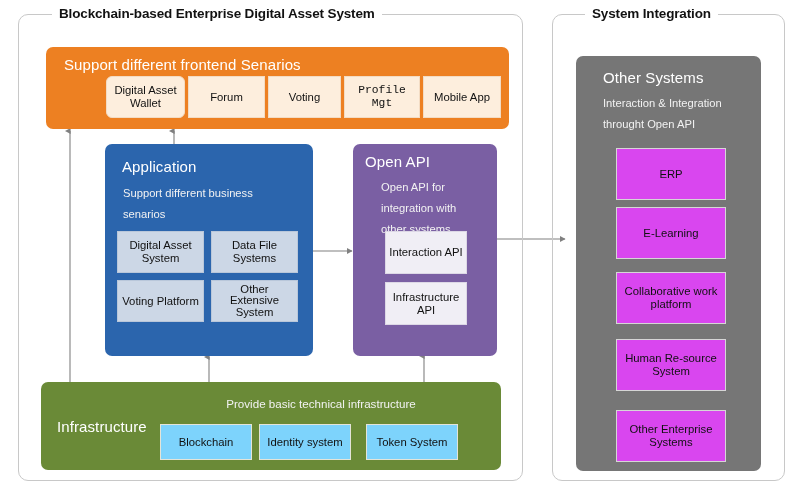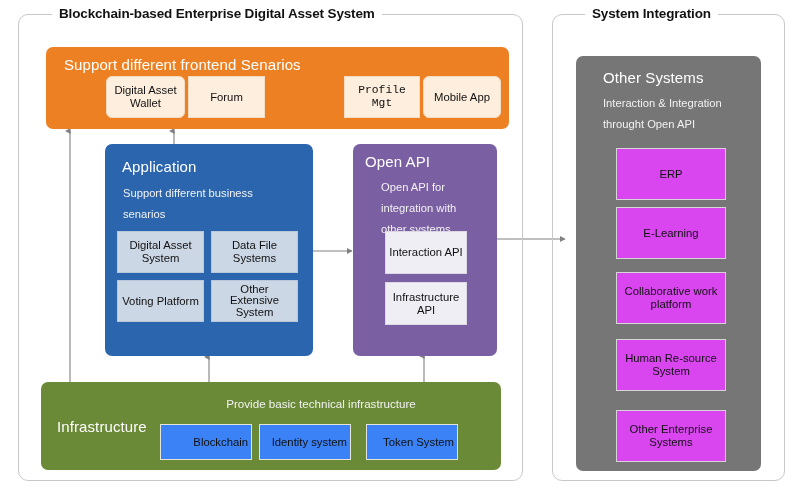--- a/index.html
+++ b/index.html
@@ -79,23 +79,22 @@
   }
   .card-steel {
     background: #ccd7e6;
     border: 1px solid #b9c7da;
   }
   .card-lilac {
     background: #f0eef5;
     border: 1px solid #ddd8e6;
   }
   .card-ivory {
-    background: #3b82f6;
+    background: #7dd3fc;
     border: 1px solid #e4e4d8;
-    justify-content: flex-end;
   }
   .card-gray {
     background: #d946ef;
     border: 1px solid #d6d6d6;
   }
 
   
   #connectors {
     position: absolute;
     left: 0;
@@ -143,24 +142,27 @@
 
   <div class="layer" style="left:46px; top:47px; width:463px; height:82px; background:#ED8022;">
     <div class="layer-title" style="left:18px; top:9px; font-size:15px;">Support different frontend Senarios</div>
   </div>
   <div class="card card-cream" style="left:106px; top:76px; width:79px; height:42px;border-radius:6px;">
     <span>Digital Asset Wallet</span>
   </div>
   <div class="card card-cream" style="left:188px; top:76px; width:77px; height:42px;">
     <span>Forum</span>
   </div>
+  <div class="card card-cream" style="left:268px; top:76px; width:73px; height:42px;">
+    <span>Voting</span>
+  </div>
   <div class="card card-cream" style="left:344px; top:76px; width:76px; height:42px;font-family:Liberation Mono, monospace;">
     <span>Profile Mgt</span>
   </div>
-  <div class="card card-cream" style="left:423px; top:76px; width:78px; height:42px;border-radius:6px;">
+  <div class="card card-cream" style="left:423px; top:76px; width:78px; height:42px;">
     <span>Mobile App</span>
   </div>
 
   <div class="layer" style="left:105px; top:144px; width:208px; height:212px; background:#2B65AD;">
     <div class="layer-title" style="left:17px; top:14px; font-size:15px;">Application</div>
     <div class="layer-sub" style="left:18px; top:39px; width:168px;">Support different business senarios</div>
   </div>
   <div class="card card-steel" style="left:117px; top:231px; width:87px; height:42px;">
     <span>Digital Asset System</span>
   </div>

